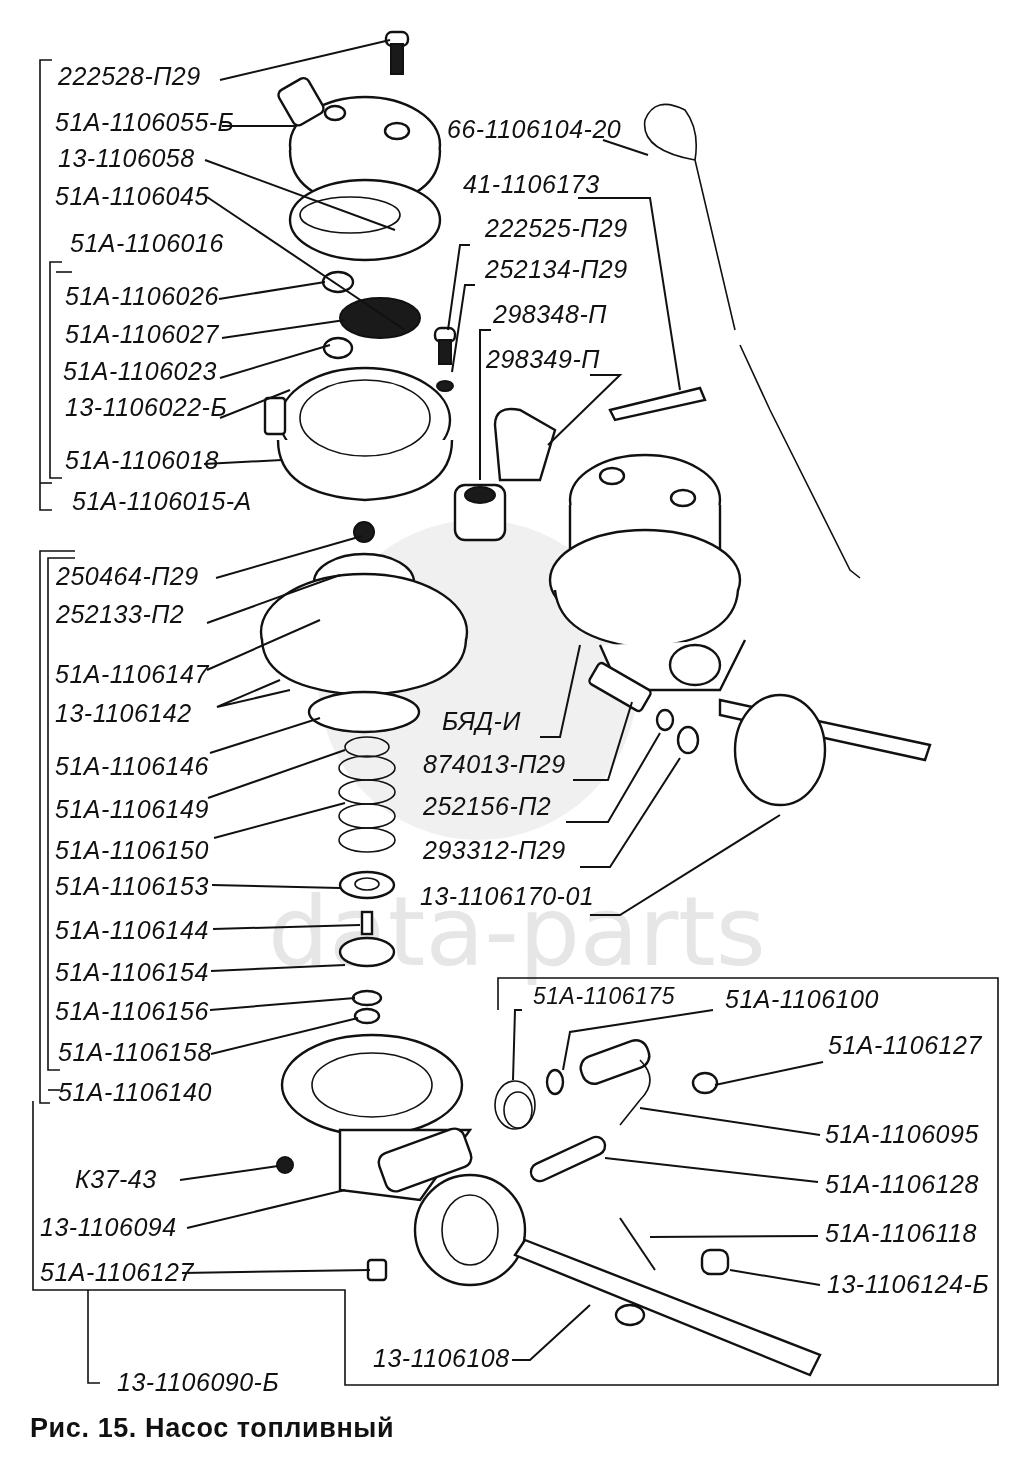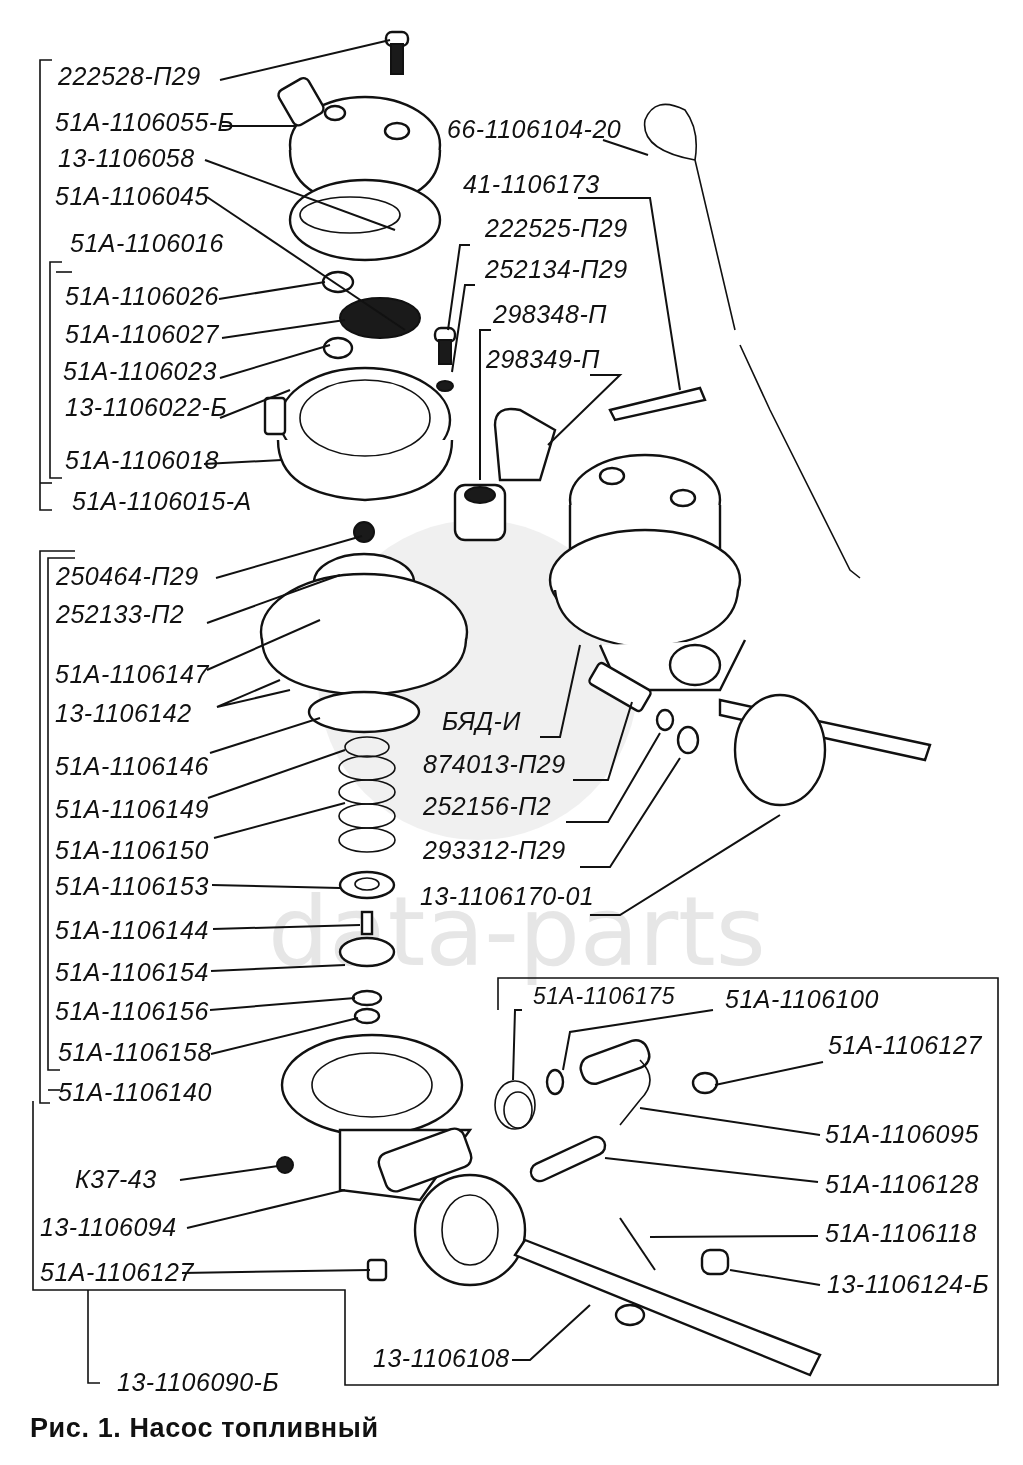--- a/index.html
+++ b/index.html
@@ -236,13 +236,13 @@
     <text class="lbl" x="725" y="1008">51А-1106100</text>
     <text class="lbl" x="828" y="1054">51А-1106127</text>
     <text class="lbl" x="825" y="1143">51А-1106095</text>
     <text class="lbl" x="825" y="1193">51А-1106128</text>
     <text class="lbl" x="825" y="1242">51А-1106118</text>
     <text class="lbl" x="827" y="1293">13-1106124-Б</text>
     <text class="lbl" x="373" y="1367">13-1106108</text>
   </g>
 </svg>
 
-<div id="caption">Рис. 1. Насос топливный</div>
+<div id="caption">Рис. 15. Насос топливный</div>
 
 </body></html>

